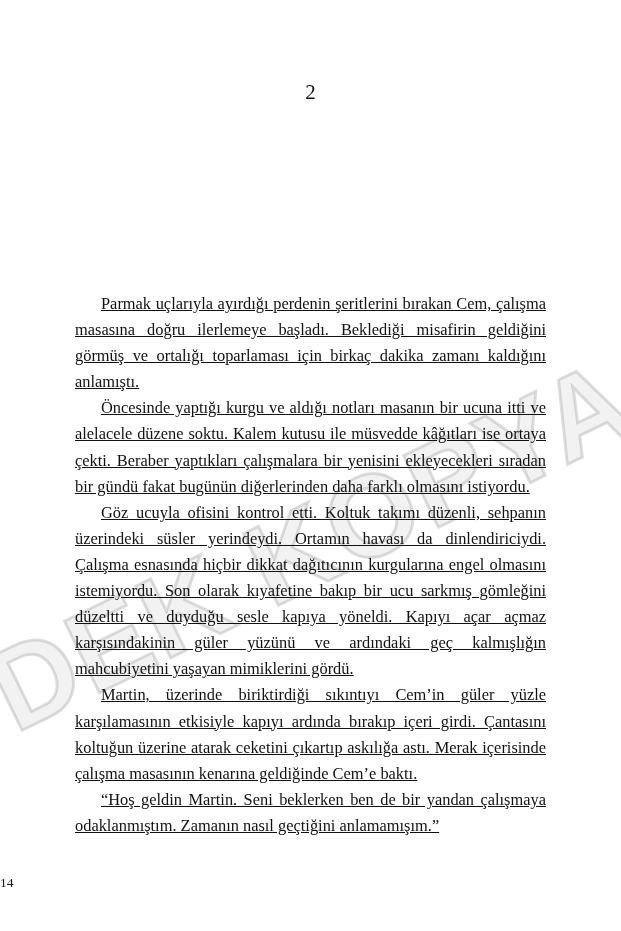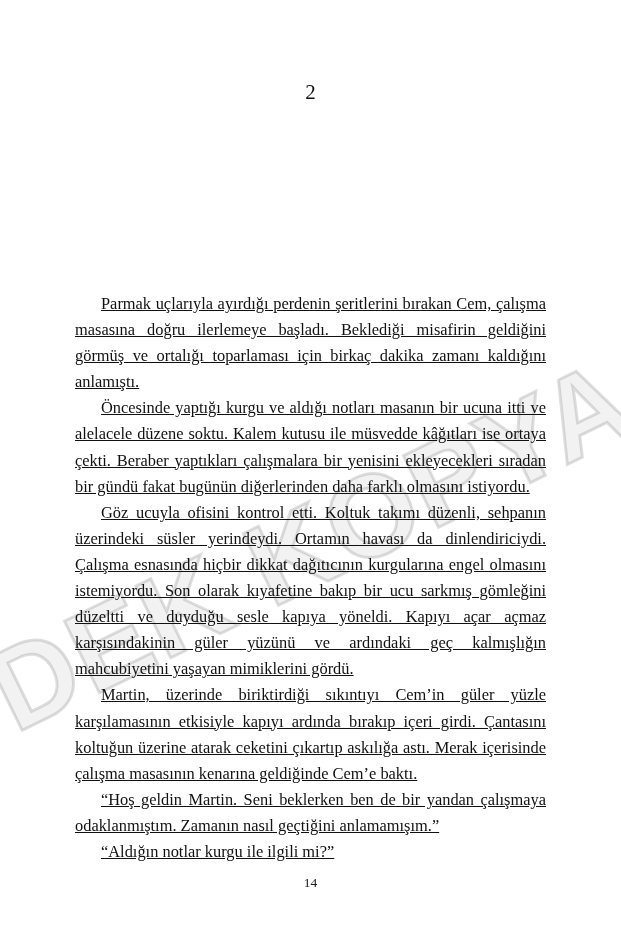--- a/index.html
+++ b/index.html
@@ -69,21 +69,20 @@
     text-decoration: underline;
     -webkit-hyphens: manual;
   }
 
   
   #page-number {
     position: absolute;
     top: 876px;
     left: 0;
     width: 621px;
-    text-align: center;
     font-size: 13.5px;
     line-height: 1;
     color: #1a1a1a;
     z-index: 2;
   }
 </style>
 </head>
 <body>
 
 <div id="page">
@@ -91,18 +90,17 @@
   <div id="watermark">DEK KOPYA</div>
 
   <div id="chapter-number">2</div>
 
   <div id="body-text">
     <p class="para">Parmak uçlarıyla ayırdığı perdenin şeritlerini bırakan Cem, çalışma masasına doğru ilerlemeye başladı. Beklediği misafirin geldiğini görmüş ve ortalığı toparlaması için birkaç dakika zamanı kaldığını anlamıştı.</p>
     <p class="para">Öncesinde yaptığı kurgu ve aldığı notları masanın bir ucuna itti ve alelacele düzene soktu. Kalem kutusu ile müsvedde kâğıtları ise ortaya çekti. Beraber yaptıkları çalışmalara bir yenisini ekleyecekleri sıradan bir gündü fakat bugünün diğerlerinden daha farklı olmasını istiyordu.</p>
     <p class="para">Göz ucuyla ofisini kontrol etti. Koltuk takımı düzenli, sehpanın üzerindeki süsler yerindeydi. Ortamın havası da dinlendiriciydi. Çalışma esnasında hiçbir dikkat dağıtıcının kurgularına engel olmasını istemiyordu. Son olarak kıyafetine bakıp bir ucu sarkmış gömleğini düzeltti ve duyduğu sesle kapıya yöneldi. Kapıyı açar açmaz karşısındakinin güler yüzünü ve ardındaki geç kalmışlığın mahcubiyetini yaşayan mimiklerini gördü.</p>
     <p class="para">Martin, üzerinde biriktirdiği sıkıntıyı Cem’in güler yüzle karşılamasının etkisiyle kapıyı ardında bırakıp içeri girdi. Çantasını koltuğun üzerine atarak ceketini çıkartıp askılığa astı. Merak içerisinde çalışma masasının kenarına geldiğinde Cem’e baktı.</p>
     <p class="para">“Hoş geldin Martin. Seni beklerken ben de bir yandan çalışmaya odaklanmıştım. Zamanın nasıl geçtiğini anlamamışım.”</p>
-    <p class="para">“Aldığın notlar kurgu ile ilgili mi?”</p>
   </div>
 
   <div id="page-number">14</div>
 
 </div>
 
 </body></html>

